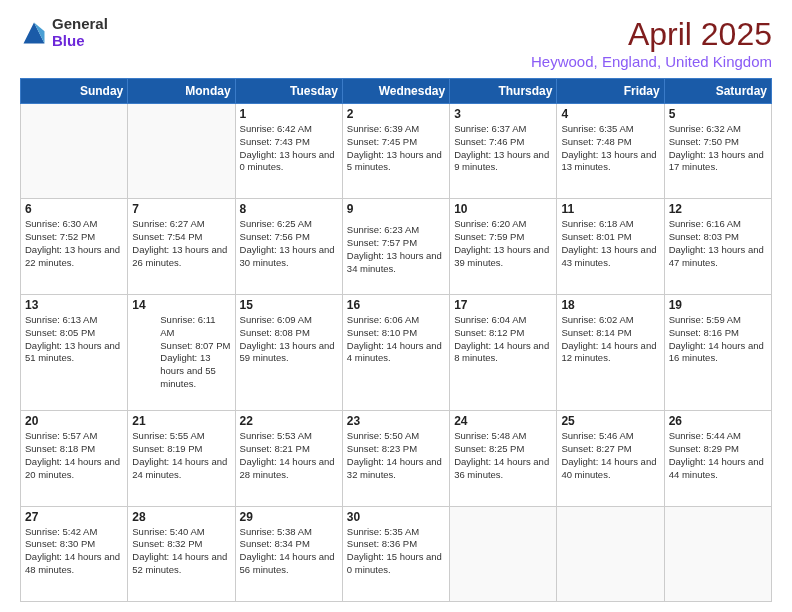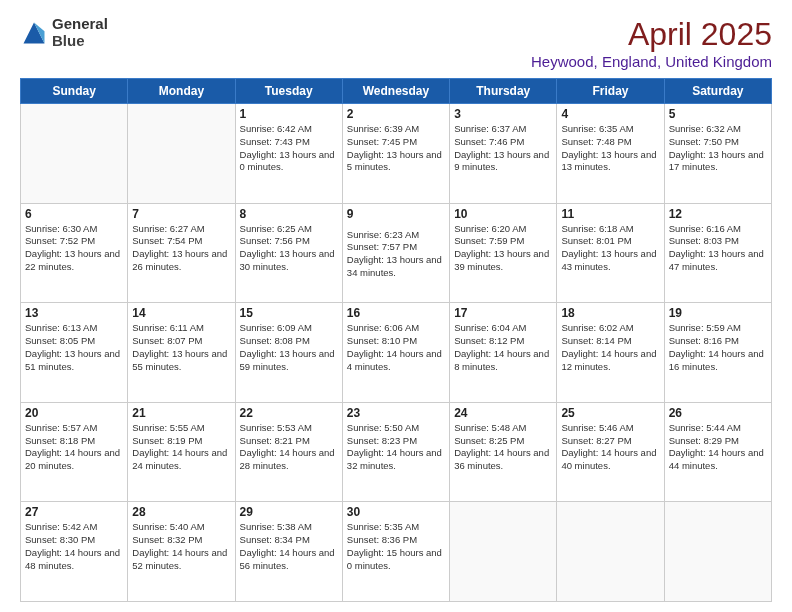--- a/index.html
+++ b/index.html
@@ -35,52 +35,52 @@
       line-height: 1.1;
     }
     .logo-general {
       font-size: 15px;
       font-weight: bold;
       color: #333;
     }
     .logo-blue {
       font-size: 15px;
       font-weight: bold;
-      color: #404040;
+      color: #6d28d9;
     }
     .logo-icon {
       width: 28px;
       height: 28px;
     }
     .title-area {
       text-align: right;
     }
     .main-title {
       font-size: 32px;
       color: #7f1d1d;
       font-weight: normal;
     }
     .subtitle {
       font-size: 15px;
-      color: #4c1d95;
+      color: #8b5cf6;
     }
     .calendar {
       flex: 1;
       border: 1px solid #ccc;
       border-collapse: collapse;
       width: 100%;
       table-layout: fixed;
     }
     .calendar th {
       background: #1a5ba8;
       color: #fff;
       font-size: 12px;
       font-weight: bold;
       padding: 5px 4px;
-      text-align: center;
+      text-align: right;
       border: 1px solid #3a7bc8;
     }
     .calendar td {
       border: 1px solid #ccc;
       vertical-align: top;
       padding: 3px 4px;
       font-size: 10px;
       color: #333;
       height: 82px;
     }
@@ -216,21 +216,21 @@
         </tr>
         <tr>
           <td>
             <span class="day-num">13</span>
             <div class="day-info" style="white-space: pre-line;">Sunrise: 6:13 AM
 Sunset: 8:05 PM
 Daylight: 13 hours and 51 minutes.</div>
           </td>
           <td>
             <span class="day-num">14</span>
-            <div class="day-info" style="white-space: pre-line;">Sunrise: 6:11 AM
+            <div class="day-info" style="white-space: pre-line; margin-left: 28px;">Sunrise: 6:11 AM
 Sunset: 8:07 PM
 Daylight: 13 hours and 55 minutes.</div>
           </td>
           <td>
             <span class="day-num">15</span>
             <div class="day-info" style="white-space: pre-line;">Sunrise: 6:09 AM
 Sunset: 8:08 PM
 Daylight: 13 hours and 59 minutes.</div>
           </td>
           <td>

